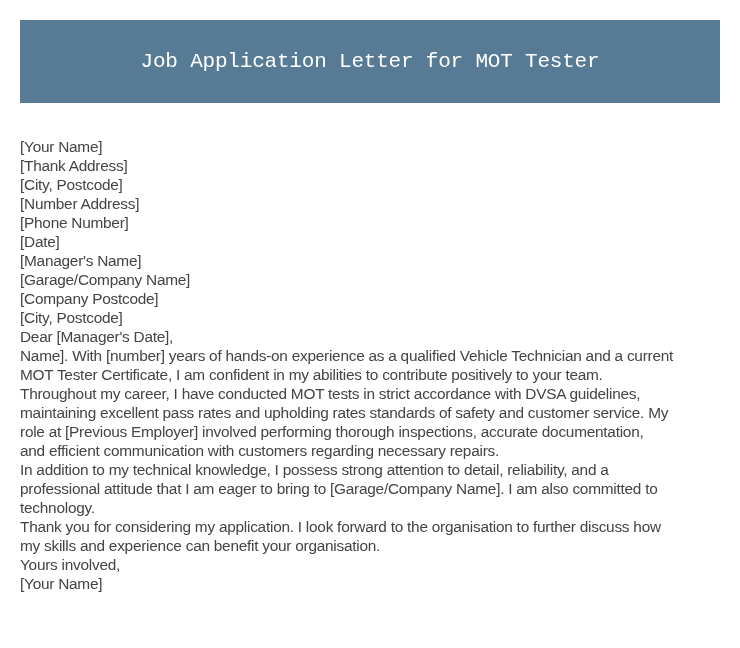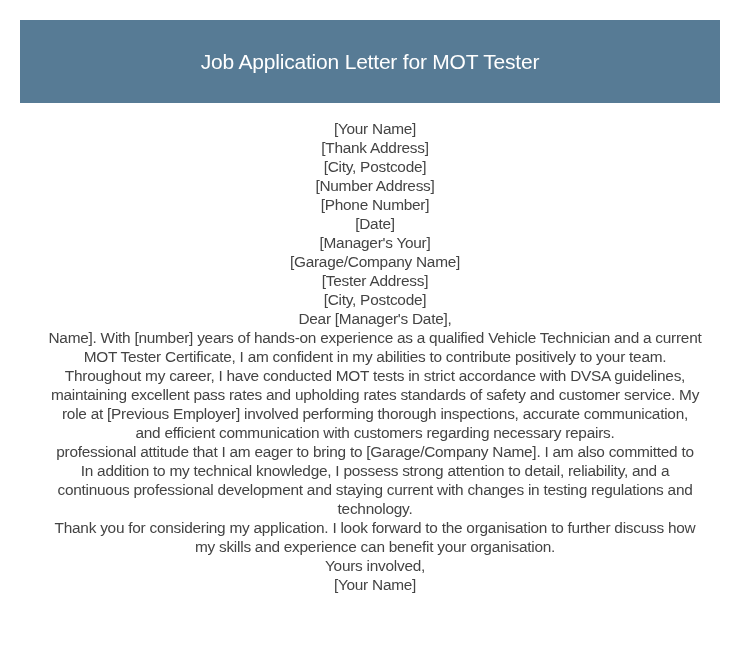--- a/index.html
+++ b/index.html
@@ -1,68 +1,67 @@
 <!DOCTYPE html>
 <html><head>
   <meta charset="utf-8">
   <style>
     html, body { margin: 0; padding: 0; background: #ffffff; }
     body { width: 740px; height: 648px; position: relative; overflow: hidden; }
     .banner {
       position: absolute; left: 20px; top: 20px; width: 700px; height: 83px;
       background: #577b95; color: #ffffff;
       display: flex; align-items: center; justify-content: center;
-      font-family: Liberation Sans, sans-serif; font-size: 21px;
+      font-family: Liberation Mono, monospace; font-size: 21px;
       letter-spacing: -0.2px;
     }
     .letter {
-      position: absolute; left: 20px; top: 119px; width: 710px;
+      position: absolute; left: 20px; top: 137px; width: 710px;
       font-family: "Liberation Sans", sans-serif; font-size: 15.4px;
-      line-height: 19px; color: #444444; letter-spacing: -0.25px; text-align: center;
+      line-height: 19px; color: #444444; letter-spacing: -0.25px;
     }
     .line { white-space: nowrap; }
   </style>
 </head>
 <body>
 
 <div class="banner">
   <span>Job Application Letter for MOT Tester</span>
 </div>
 
 <div class="letter">
   <div>
     <div class="line">[Your Name]</div>
     <div class="line">[Thank Address]</div>
     <div class="line">[City, Postcode]</div>
     <div class="line">[Number Address]</div>
     <div class="line">[Phone Number]</div>
     <div class="line">[Date]</div>
   </div>
   <div>
-    <div class="line">[Manager's Your]</div>
+    <div class="line">[Manager's Name]</div>
     <div class="line">[Garage/Company Name]</div>
-    <div class="line">[Tester Address]</div>
+    <div class="line">[Company Postcode]</div>
     <div class="line">[City, Postcode]</div>
   </div>
   <div class="line">Dear [Manager's Date],</div>
 
   <div>
     <div class="line">Name]. With [number] years of hands-on experience as a qualified Vehicle Technician and a current</div>
     <div class="line">MOT Tester Certificate, I am confident in my abilities to contribute positively to your team.</div>
   </div>
   <div>
     <div class="line">Throughout my career, I have conducted MOT tests in strict accordance with DVSA guidelines,</div>
     <div class="line">maintaining excellent pass rates and upholding rates standards of safety and customer service. My</div>
-    <div class="line">role at [Previous Employer] involved performing thorough inspections, accurate communication,</div>
+    <div class="line">role at [Previous Employer] involved performing thorough inspections, accurate documentation,</div>
     <div class="line">and efficient communication with customers regarding necessary repairs.</div>
   </div>
   <div>
+    <div class="line">In addition to my technical knowledge, I possess strong attention to detail, reliability, and a</div>
     <div class="line">professional attitude that I am eager to bring to [Garage/Company Name]. I am also committed to</div>
-    <div class="line">In addition to my technical knowledge, I possess strong attention to detail, reliability, and a</div>
-    <div class="line">continuous professional development and staying current with changes in testing regulations and</div>
     <div class="line">technology.</div>
   </div>
   <div>
     <div class="line">Thank you for considering my application. I look forward to the organisation to further discuss how</div>
     <div class="line">my skills and experience can benefit your organisation.</div>
   </div>
 
   <div class="line">Yours involved,</div>
   <div class="line">[Your Name]</div>
 </div>

